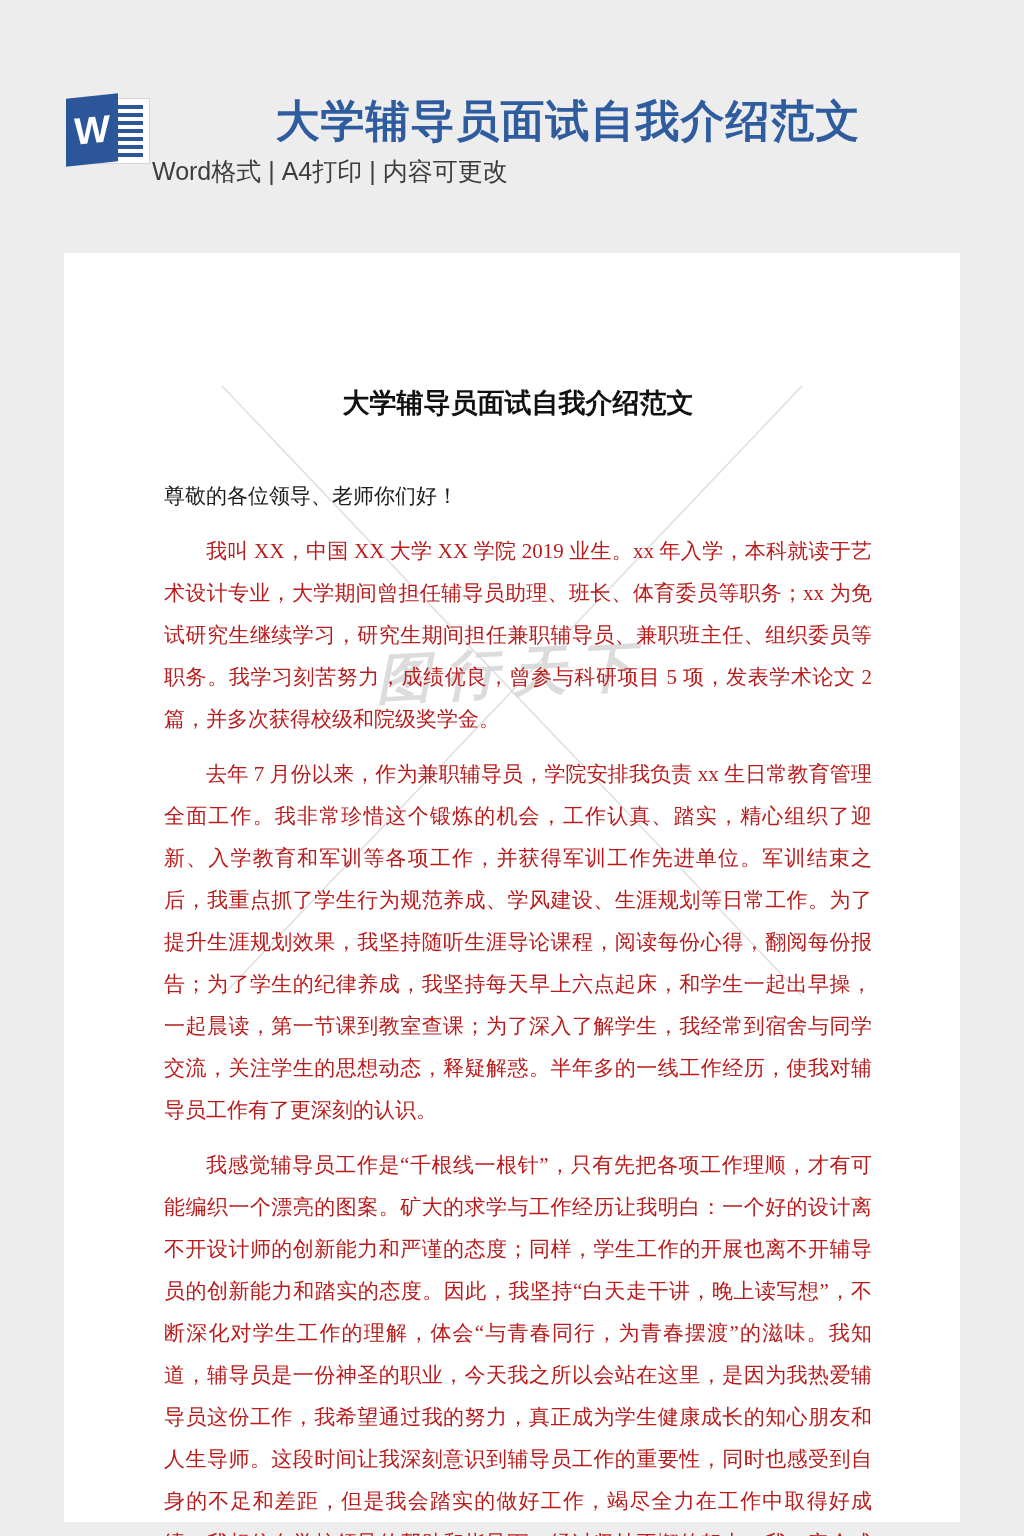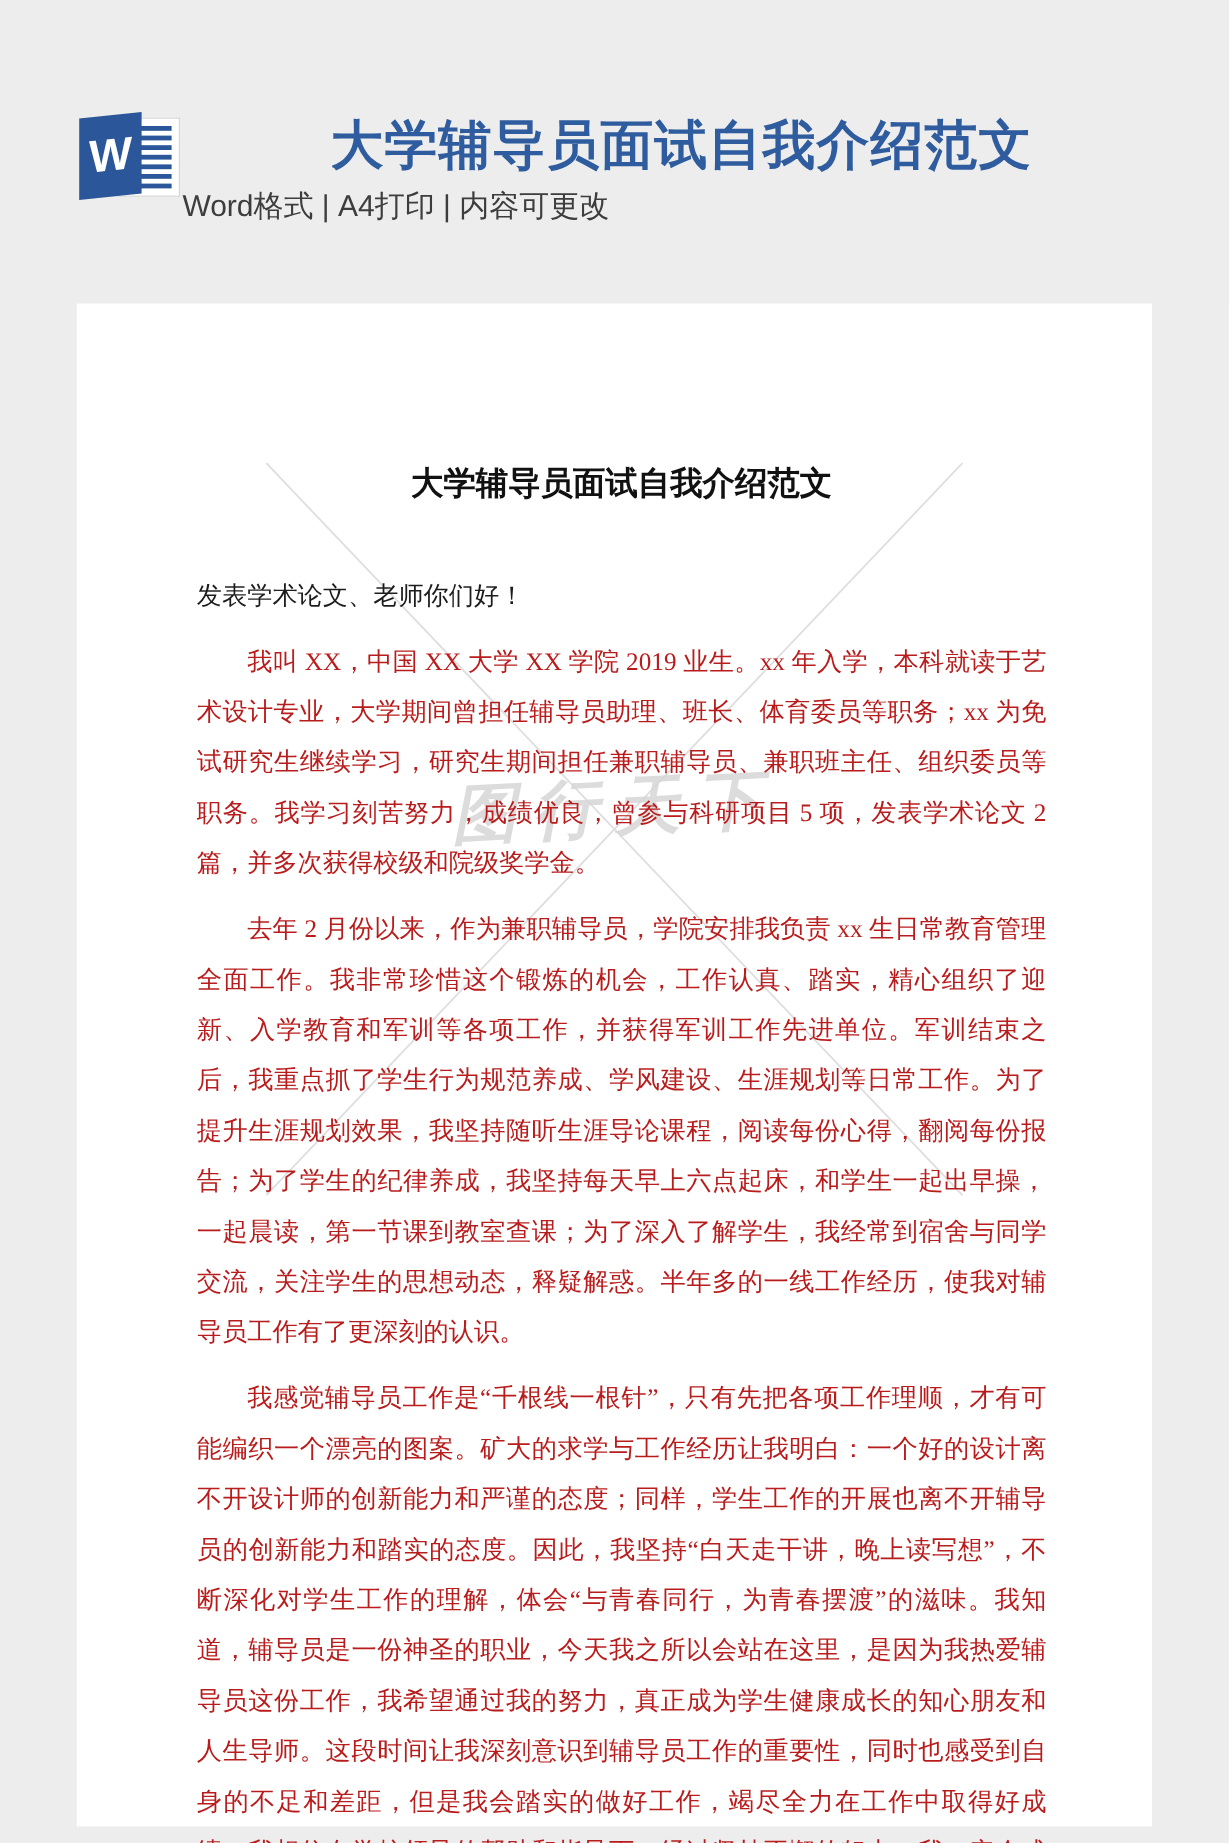--- a/index.html
+++ b/index.html
@@ -101,18 +101,18 @@
 <div class="paper">
 
   <svg class="paper-watermark" width="896" height="1269" viewBox="0 0 896 1269" xmlns="http://www.w3.org/2000/svg">
     <line x1="158" y1="133" x2="738" y2="743" stroke="#dedede" stroke-width="1.5"></line>
     <line x1="738" y1="133" x2="158" y2="743" stroke="#dedede" stroke-width="1.5"></line>
     <text class="wm-text" x="448" y="438" text-anchor="middle" font-size="54" fill="#d6d6d6" opacity="0.85" transform="rotate(-3 448 420)">图行天下</text>
   </svg>
 
   <div class="paper-content">
     <h1 class="doc-title">大学辅导员面试自我介绍范文</h1>
-    <p class="doc-greeting">发表学术论文、老师你们好！</p>
+    <p class="doc-greeting">尊敬的各位领导、老师你们好！</p>
     <p class="doc-par">我叫 XX，中国 XX 大学 XX 学院 2019 业生。xx 年入学，本科就读于艺术设计专业，大学期间曾担任辅导员助理、班长、体育委员等职务；xx 为免试研究生继续学习，研究生期间担任兼职辅导员、兼职班主任、组织委员等职务。我学习刻苦努力，成绩优良，曾参与科研项目 5 项，发表学术论文 2 篇，并多次获得校级和院级奖学金。</p>
-    <p class="doc-par">去年 2 月份以来，作为兼职辅导员，学院安排我负责 xx 生日常教育管理全面工作。我非常珍惜这个锻炼的机会，工作认真、踏实，精心组织了迎新、入学教育和军训等各项工作，并获得军训工作先进单位。军训结束之后，我重点抓了学生行为规范养成、学风建设、生涯规划等日常工作。为了提升生涯规划效果，我坚持随听生涯导论课程，阅读每份心得，翻阅每份报告；为了学生的纪律养成，我坚持每天早上六点起床，和学生一起出早操，一起晨读，第一节课到教室查课；为了深入了解学生，我经常到宿舍与同学交流，关注学生的思想动态，释疑解惑。半年多的一线工作经历，使我对辅导员工作有了更深刻的认识。</p>
+    <p class="doc-par">去年 7 月份以来，作为兼职辅导员，学院安排我负责 xx 生日常教育管理全面工作。我非常珍惜这个锻炼的机会，工作认真、踏实，精心组织了迎新、入学教育和军训等各项工作，并获得军训工作先进单位。军训结束之后，我重点抓了学生行为规范养成、学风建设、生涯规划等日常工作。为了提升生涯规划效果，我坚持随听生涯导论课程，阅读每份心得，翻阅每份报告；为了学生的纪律养成，我坚持每天早上六点起床，和学生一起出早操，一起晨读，第一节课到教室查课；为了深入了解学生，我经常到宿舍与同学交流，关注学生的思想动态，释疑解惑。半年多的一线工作经历，使我对辅导员工作有了更深刻的认识。</p>
     <p class="doc-par">我感觉辅导员工作是“千根线一根针”，只有先把各项工作理顺，才有可能编织一个漂亮的图案。矿大的求学与工作经历让我明白：一个好的设计离不开设计师的创新能力和严谨的态度；同样，学生工作的开展也离不开辅导员的创新能力和踏实的态度。因此，我坚持“白天走干讲，晚上读写想”，不断深化对学生工作的理解，体会“与青春同行，为青春摆渡”的滋味。我知道，辅导员是一份神圣的职业，今天我之所以会站在这里，是因为我热爱辅导员这份工作，我希望通过我的努力，真正成为学生健康成长的知心朋友和人生导师。这段时间让我深刻意识到辅导员工作的重要性，同时也感受到自身的不足和差距，但是我会踏实的做好工作，竭尽全力在工作中取得好成绩，我相信在学校领导的帮助和指导下，经过坚持不懈的努力，我一定会成为一名合格的辅导员，为学校做出应有的贡献。最后，感谢各位领导和老师给我面试的机会，谢谢！</p>
   </div>
 </div>
 
 </body></html>

